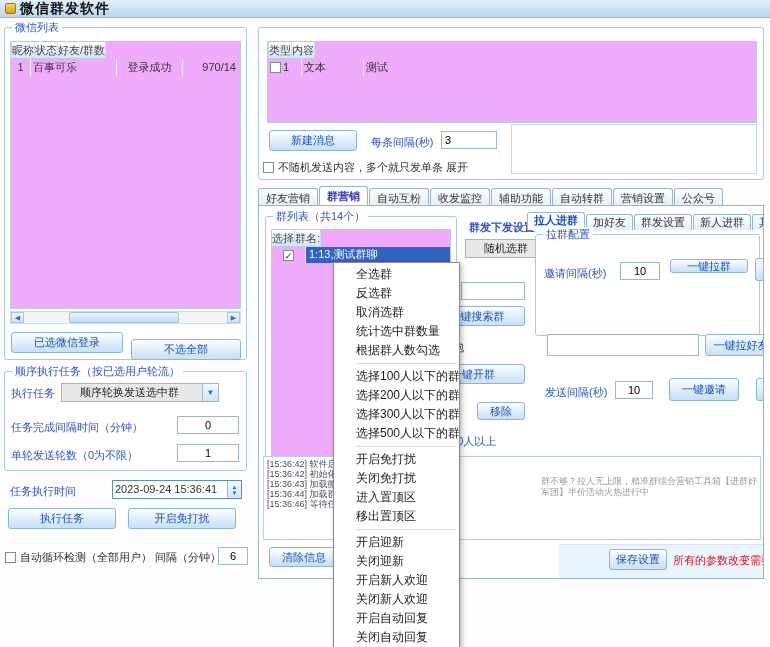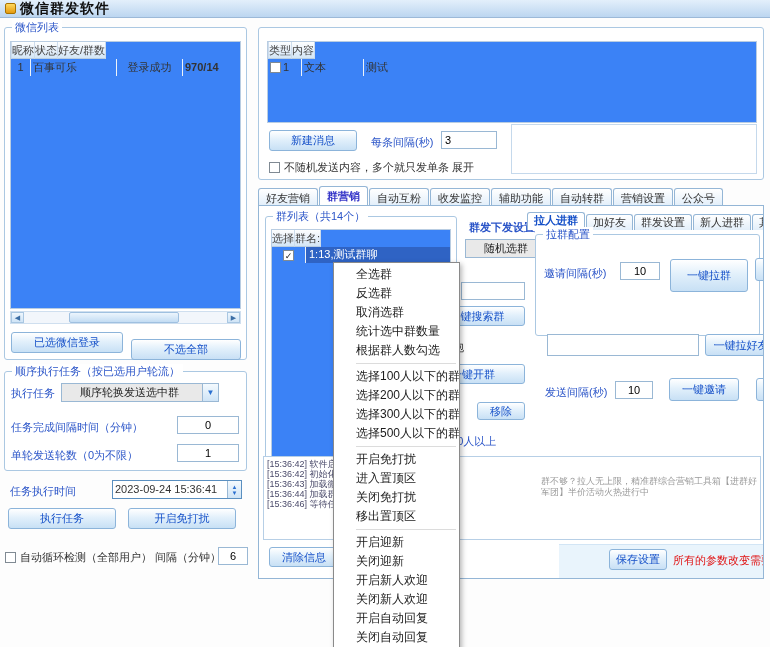--- a/index.html
+++ b/index.html
@@ -21,21 +21,21 @@
   .app-icon { width:11px; height:11px; border:1px solid #a87200;
     background:linear-gradient(#ffd95e,#e49a10); border-radius:2px; }
   .title-text { font-weight:bold; font-size:14px; color:#101010; letter-spacing:1px; }
 
   
   .gbox { border:1px solid #abc8e2; border-radius:3px; background:#fff; }
   .gb-label { position:absolute; top:-8px; left:7px; background:#fff;
     padding:0 3px; color:#2b55c8; font-size:11px; white-space:nowrap; }
 
   
-  .tbl { border:1px solid #b9cde2; background:#3b82f6; overflow:hidden; }
+  .tbl { border:1px solid #b9cde2; background:#f0abfc; overflow:hidden; }
   .thead { display:flex; }
   .th {
     background:linear-gradient(#fdfeff,#e6f0fa 55%,#d4e6f6);
     border-right:1px solid #cddcec; border-bottom:1px solid #b9cde2;
     height:17px; line-height:16px; text-align:center; color:#444;
     overflow:hidden; white-space:nowrap; flex:none;
   }
   .tr { display:flex; }
   .td { height:17px; line-height:17px; border-right:1px solid #eef3f8;
     overflow:hidden; white-space:nowrap; padding:0 2px; flex:none; color:#333; }
@@ -130,21 +130,21 @@
         <div class="th">昵称</div>
         <div class="th">状态</div>
         <div class="th">好友/群数</div>
       </div>
     <div>
 
     <div class="tr">
           <div class="td" style="width:20px;text-align:center;">1</div>
           <div class="td" style="width:86px;">百事可乐</div>
           <div class="td" style="width:66px;text-align:center;">登录成功</div>
-          <div class="td" style="width:55px;text-align:left;border-right:none;font-weight:bold;">970/14</div>
+          <div class="td" style="width:55px;text-align:right;border-right:none;">970/14</div>
         </div>
       </div>
   </div>
   <div class="abs hscroll" style="left:5px; top:283px; width:231px; height:13px;">
     <div class="sb-arrow">◀</div>
     <div class="sb-track">
         <div class="sb-thumb"></div>
       </div>
     <div class="sb-arrow">▶</div>
   </div>
@@ -207,21 +207,21 @@
           <div class="td" style="width:390px; border-right:none;">测试</div>
         </div>
       </div>
   </div>
   <div class="abs btn" style="left:10px; top:102px; width:88px; height:21px;">新建消息</div>
   <span class="abs label-blue" style="left:112px; top:107px;">每条间隔(秒)</span>
   <div class="abs" style="left:182px; top:103px; width:56px; height:18px;">
     <input class="txt" value="3" style="">
   </div>
   <div class="abs" style="left:252px; top:96px; width:246px; height:50px; border:1px solid #c5d9ec; background:#fff;"></div>
-  <div class="abs" style="left:10px; top:132px; display:flex; align-items:center; gap:4px;">
+  <div class="abs" style="left:4px; top:132px; display:flex; align-items:center; gap:4px;">
     <span class="cb"></span>
     <span class="label-dark">不随机发送内容，多个就只发单条 展开</span>
   </div>
 </div>
 
 <div class="abs tabstrip" style="left:258px; top:186px; height:19px;">
 
 <div class="tab">好友营销</div>
     <div class="tab active">群营销</div>
     <div class="tab">自动互粉</div>
@@ -273,21 +273,21 @@
       <div class="tab">新人进群</div>
       <div class="tab">其他</div>
     </div>
 
   <div class="abs gbox" style="left:276px; top:28px; width:225px; height:102px;">
     <span class="gb-label">拉群配置</span>
     <span class="abs label-blue" style="left:8px; top:31px;">邀请间隔(秒)</span>
     <div class="abs" style="left:84px; top:27px; width:40px; height:18px;">
       <input class="txt center" value="10" style="">
     </div>
-    <div class="abs btn" style="left:134px; top:24px; width:78px; height:33px;">一键拉群</div>
+    <div class="abs btn" style="left:134px; top:24px; width:78px; height:14px;">一键拉群</div>
   </div>
   <div class="abs btn" style="left:496px; top:52px; width:62px; height:23px;">全部拉群</div>
 
   <div class="abs" style="left:288px; top:128px; width:152px; height:22px;">
     <input class="txt" style="">
   </div>
   <div class="abs btn" style="left:446px; top:128px; width:72px; height:22px;">一键拉好友</div>
 
   <span class="abs label-blue" style="left:286px; top:179px;">发送间隔(秒)</span>
   <div class="abs" style="left:356px; top:175px; width:38px; height:18px;">
@@ -321,22 +321,22 @@
     <div class="mi">取消选群</div>
     <div class="mi">统计选中群数量</div>
     <div class="mi">根据群人数勾选</div>
     <div class="mi separator"></div>
     <div class="mi">选择100人以下的群</div>
     <div class="mi">选择200人以下的群</div>
     <div class="mi">选择300人以下的群</div>
     <div class="mi">选择500人以下的群</div>
     <div class="mi separator"></div>
     <div class="mi">开启免打扰</div>
+    <div class="mi">关闭免打扰</div>
     <div class="mi">进入置顶区</div>
-    <div class="mi">关闭免打扰</div>
     <div class="mi">移出置顶区</div>
     <div class="mi separator"></div>
     <div class="mi">开启迎新</div>
     <div class="mi">关闭迎新</div>
     <div class="mi">开启新人欢迎</div>
     <div class="mi">关闭新人欢迎</div>
     <div class="mi">开启自动回复</div>
     <div class="mi">关闭自动回复</div>
   </div>
 

